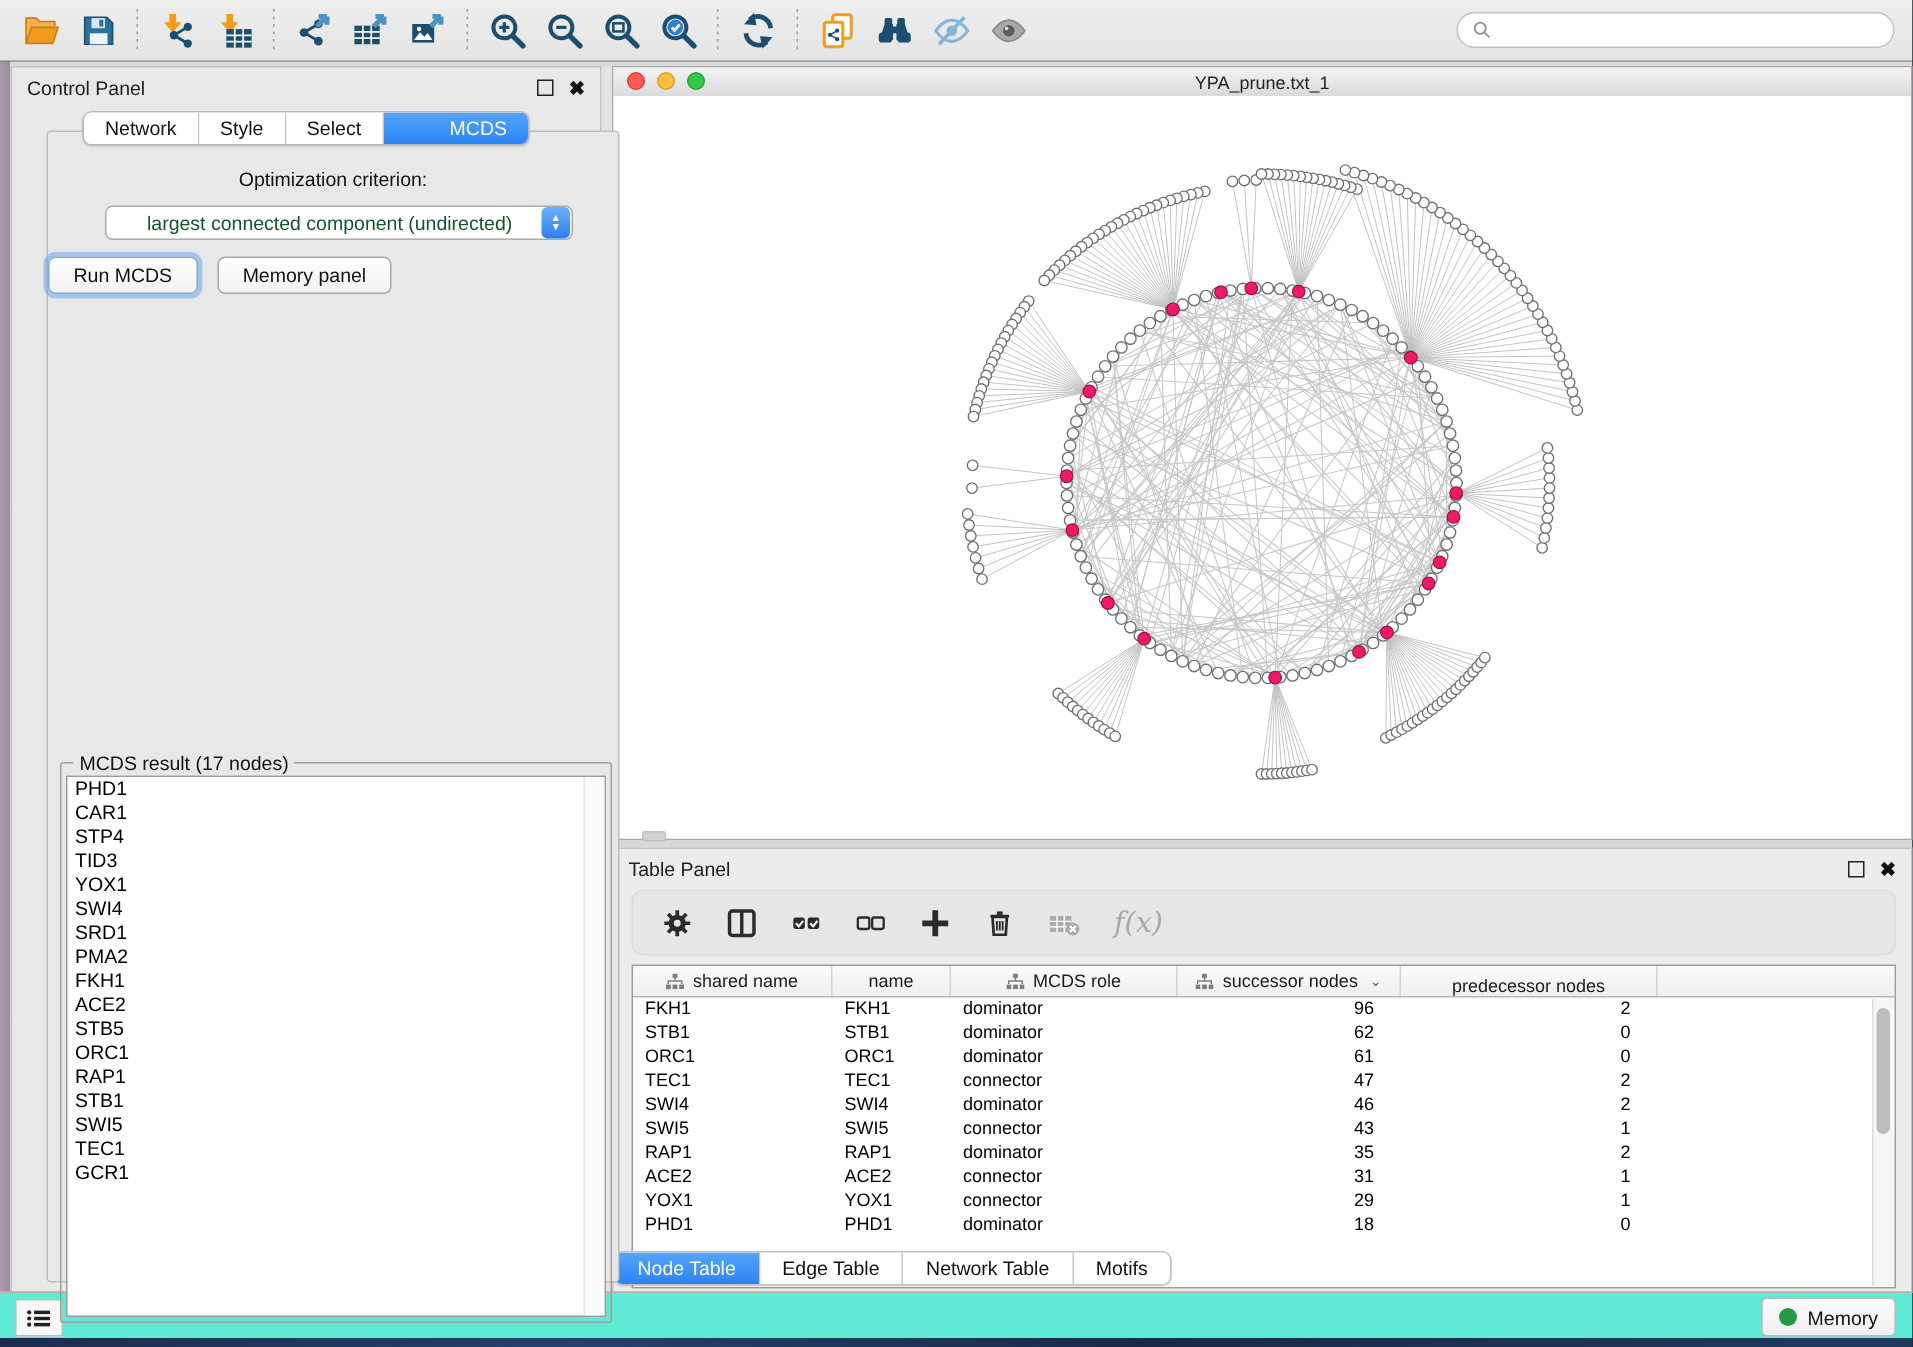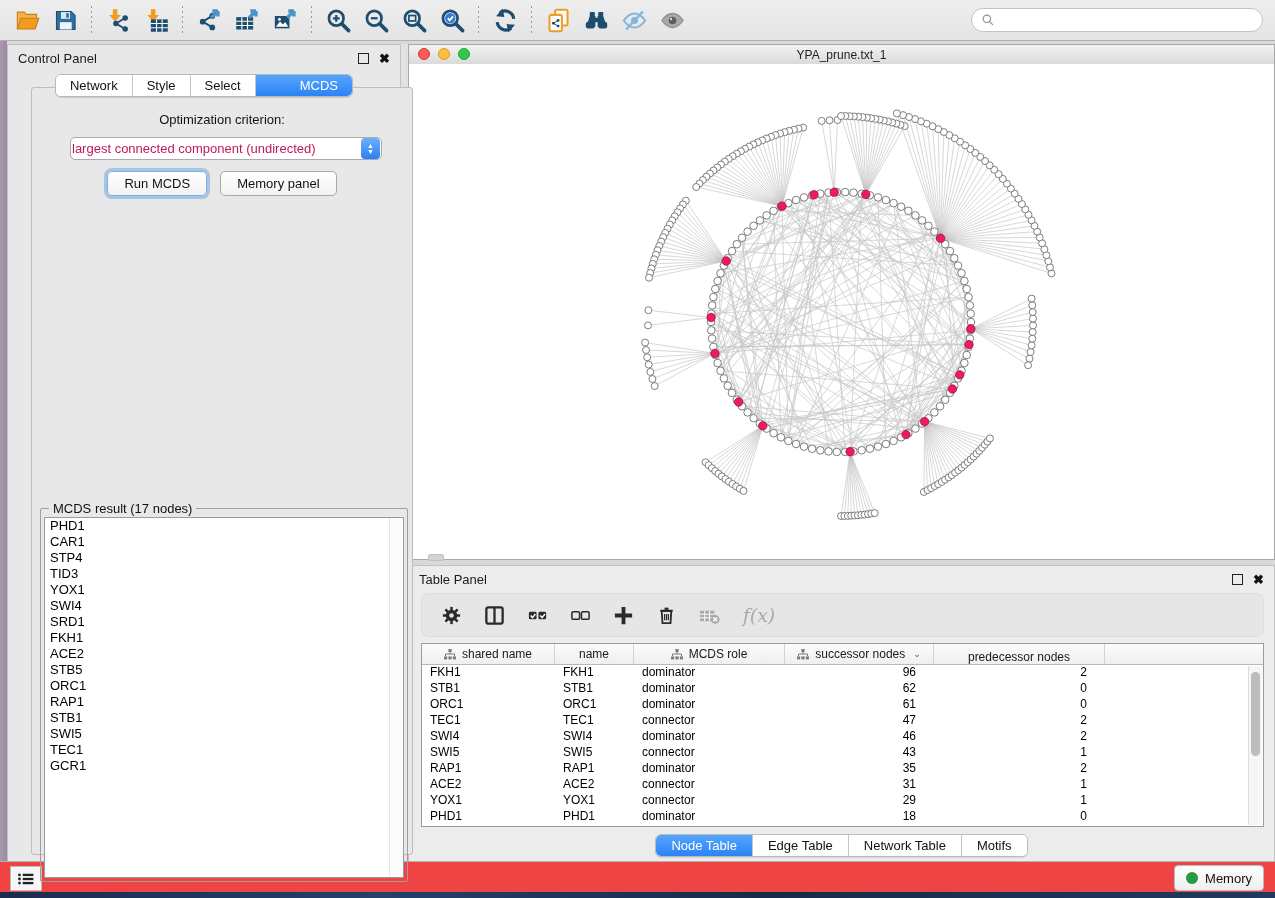--- a/index.html
+++ b/index.html
@@ -35,25 +35,25 @@
   .ctabs{display:flex;border:1px solid #b9b9b9;border-radius:6px;overflow:hidden;background:#fff;
     box-shadow:0 1px 1px rgba(0,0,0,.12);}
   .ctab{padding:3px 14px;font-size:13px;color:#111;background:#fff;border-right:1px solid #c7c7c7;}
   .ctab:last-child{border-right:none;}
   .ctab.active{background:linear-gradient(#55a5fd,#2c83f4);color:#fff;padding-left:44px;}
   .cp-inner{position:absolute;left:5px;top:42px;width:382px;height:768px;border:1px solid #bdbdbd;
     border-radius:3px;background:#e8e8e8;box-sizing:border-box;z-index:1;margin-left:18px;}
   .opt-label{text-align:center;font-size:13px;color:#111;margin-top:24px;}
   .dropdown{position:absolute;left:38px;top:49px;width:312px;height:23px;background:#fff;border:1px solid #ababab;
     border-radius:5px;display:flex;align-items:center;box-sizing:border-box;}
-  .dropdown .dd-text{flex:1;font-size:13px;color:#be185d;padding-left:1px;white-space:nowrap;overflow:hidden;}
+  .dropdown .dd-text{flex:1;font-size:13px;color:#14532d;padding-left:27px;white-space:nowrap;overflow:hidden;}
   .dd-stepper{width:19px;height:21px;border-radius:4px;background:linear-gradient(#6db1fd,#2c7ef2);
     display:flex;flex-direction:column;align-items:center;justify-content:center;color:#fff;flex:none;margin-right:1px;}
   .dd-stepper span{font-size:7px;line-height:6px;}
-  .btn-row{position:absolute;left:0;top:83px;width:100%;display:flex;justify-content:center;gap:13px;}
+  .btn-row{position:absolute;left:0;top:83px;width:100%;display:flex;justify-content:flex-start;gap:13px;}
   .pbtn{height:23px;padding:0 16px;background:linear-gradient(#ffffff,#f2f2f2);border:1px solid #a9a9a9;
     border-radius:5px;font-size:13px;color:#111;display:flex;align-items:center;}
   .pbtn.focused{border-color:#7faede;box-shadow:0 0 0 3px rgba(110,165,230,.55);}
   .result-group{position:absolute;left:8px;top:420px;width:366px;height:372px;border:1px solid #9f9f9f;
     border-radius:2px;}
   .result-legend{position:absolute;left:8px;top:-8px;background:#e8e8e8;padding:0 4px;font-size:13px;color:#111;}
   .result-list{position:absolute;left:3px;top:8px;right:3px;bottom:3px;background:#fff;border:1px solid #9b9b9b;
     overflow:hidden;}
   .result-scroll{position:absolute;top:0;right:0;bottom:0;width:13px;background:#fcfcfc;border-left:1px solid #e4e4e4;}
   .result-item{font-size:13px;line-height:16px;padding-left:5px;color:#000;}
@@ -76,39 +76,39 @@
   .net-title{font-size:12px;color:#222;}
   .net-canvas{position:absolute;left:0;top:19px;width:865px;height:495px;background:#fff;}
   
   .table-panel{position:absolute;left:408px;top:524px;width:867px;height:297px;background:#ececec;
     border:1px solid #c2c2c2;box-sizing:border-box;}
   .tp-toolbar{position:absolute;left:12px;top:27px;width:843px;height:44px;background:#e6e6e6;
     border:1px solid #dcdcdc;border-radius:8px;display:flex;align-items:center;padding-left:14px;gap:13px;box-sizing:border-box;}
   .tp-tbtn{width:30px;height:30px;display:flex;align-items:center;justify-content:center;}
   .tp-tbtn svg{width:23px;height:23px;}
   .fx-label{font-family:"DejaVu Serif",serif;font-style:italic;font-size:19px;color:#a9a9a9;}
-  .ntable{position:absolute;left:12px;top:77px;width:843px;height:184px;background:#fff;border:1px solid #9c9c9c;
+  .ntable{position:absolute;left:12px;top:77px;width:843px;height:216px;background:#fff;border:1px solid #9c9c9c;
     box-sizing:border-box;overflow:hidden;}
   .thead{display:flex;height:21px;background:linear-gradient(#fbfbfb,#efefef);border-bottom:1px solid #b8b8b8;box-sizing:border-box;}
   .th{display:flex;align-items:center;justify-content:center;gap:6px;font-size:12px;color:#1a1a1a;
     border-right:1px solid #d2d2d2;box-sizing:border-box;height:100%;}
   .th .sort{font-size:9px;color:#555;margin-left:2px;}
   .trow{display:flex;height:16px;}
   .td{font-size:12px;color:#000;box-sizing:border-box;white-space:nowrap;overflow:hidden;}
   .td.l{padding-left:8px;} .td.r{text-align:right;padding-right:18px;}
   .tbl-scroll{position:absolute;top:22px;right:1px;bottom:1px;width:13px;background:#f6f6f6;border-left:1px solid #ddd;}
   .tbl-thumb{position:absolute;left:2px;top:6px;width:9px;height:84px;background:#bdbdbd;border-radius:5px;}
-  .tp-tabs-row{position:absolute;left:0;top:268px;width:100%;display:flex;justify-content:center;}
+  .tp-tabs-row{position:absolute;left:0;top:268px;width:100%;display:flex;}
   .tp-tabs{display:flex;border:1px solid #bdbdbd;border-radius:6px;overflow:hidden;background:#fff;
     box-shadow:0 1px 1px rgba(0,0,0,.1);}
   .tp-tab{padding:3px 15px;font-size:13px;color:#111;background:#fff;border-right:1px solid #c7c7c7;}
   .tp-tab:last-child{border-right:none;}
   .tp-tab.active{background:linear-gradient(#55a5fd,#2c83f4);color:#fff;}
   
-  .statusbar{position:absolute;left:0;bottom:6px;width:100%;height:31px;background:#ef4444;
+  .statusbar{position:absolute;left:0;bottom:6px;width:100%;height:31px;background:#5eead4;
     border-top:1px solid #b3b3b3;box-sizing:border-box;}
   .list-btn{position:absolute;left:10px;top:4px;width:30px;height:23px;background:#f7f7f7;border:1px solid #bcbcbc;
     display:flex;align-items:center;justify-content:center;}
   .mem-btn{position:absolute;right:11px;top:3px;height:24px;background:linear-gradient(#fdfdfd,#efefef);
     border:1px solid #bcbcbc;border-radius:4px;display:flex;align-items:center;gap:7px;padding:0 11px;font-size:13px;color:#111;}
   .mem-dot{width:12px;height:12px;border-radius:50%;background:#259a43;}
 </style>
 </head>
 <body>
 
@@ -312,20 +312,21 @@
           <span class="result-legend">MCDS result (17 nodes)</span>
           <div class="result-list" id="result-list">
             <div class="result-scroll"></div>
           <div class="result-item">PHD1</div>
               <div class="result-item">CAR1</div>
               <div class="result-item">STP4</div>
               <div class="result-item">TID3</div>
               <div class="result-item">YOX1</div>
               <div class="result-item">SWI4</div>
               <div class="result-item">SRD1</div>
+              <div class="result-item">PMA2</div>
               <div class="result-item">FKH1</div>
               <div class="result-item">ACE2</div>
               <div class="result-item">STB5</div>
               <div class="result-item">ORC1</div>
               <div class="result-item">RAP1</div>
               <div class="result-item">STB1</div>
               <div class="result-item">SWI5</div>
               <div class="result-item">TEC1</div>
               <div class="result-item">GCR1</div>
             </div>

